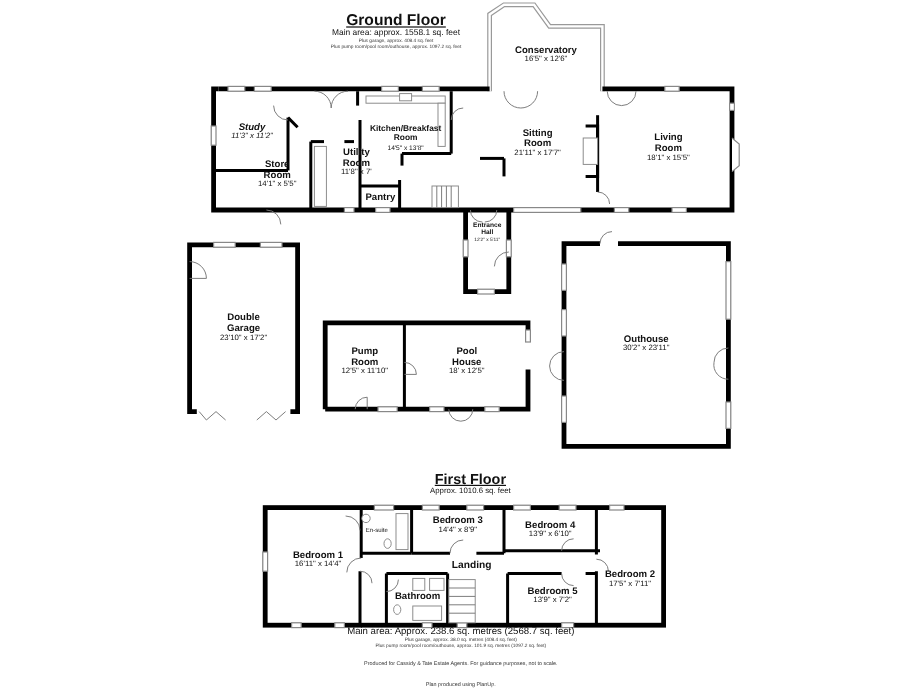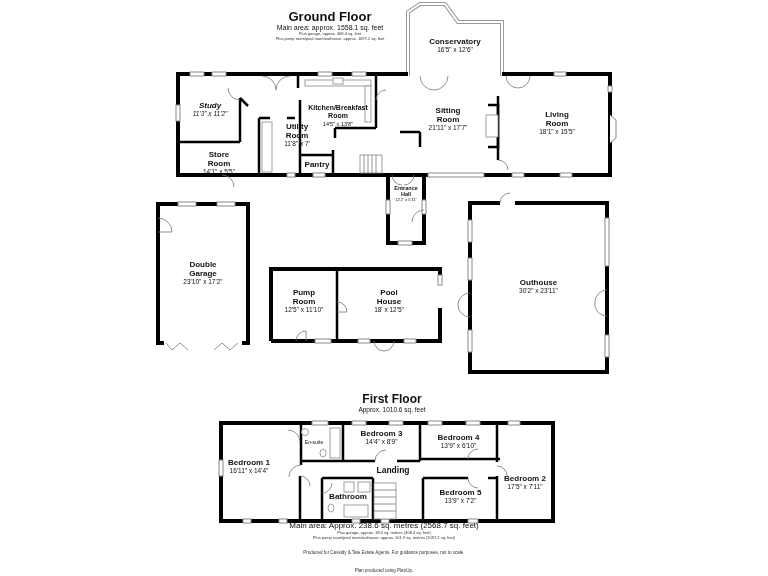--- a/index.html
+++ b/index.html
@@ -1,18 +1,18 @@
 <!DOCTYPE html>
 <html><head>
   <meta charset="utf-8">
   <style>
     html, body { margin:0; padding:0; background:#ffffff; }
     body { width:768px; height:576px; position:relative; overflow:hidden; font-family:"Liberation Sans", sans-serif; color:#111; }
     .abs { position:absolute; }
-    .title { font-weight:bold; font-size:13px; text-align:center; }
+    .title { font-weight:bold; font-size:13px; text-align:center;text-decoration:underline; }
     .sub { font-size:7px; text-align:center; white-space:nowrap; }
     .tiny { font-size:4px; text-align:center; white-space:nowrap; color:#333; }
     .rname { font-weight:bold; font-size:8px; text-align:center; line-height:9px; white-space:nowrap; }
     .rdim { font-size:6.5px; text-align:center; line-height:8px; white-space:nowrap; }
     .room { position:absolute; display:flex; flex-direction:column; align-items:center; justify-content:center; }
     svg { position:absolute; left:0; top:0; }
     .wall { fill:none; stroke:#000; stroke-width:4; }
     .wallthin { fill:none; stroke:#000; stroke-width:2.5; }
     .cons { fill:none; stroke:#999; stroke-width:4; }
     .cons2 { fill:none; stroke:#fff; stroke-width:2; }
@@ -207,21 +207,21 @@
   <div class="rdim" style="font-size:5.5px;">14'5" x 13'8"</div>
 </div>
 <div class="room" style="left:420px;top:104px;width:56px;height:30px;">
   <div class="rname" style="width:40px;white-space:normal;">Sitting Room</div>
   <div class="rdim">21'11" x 17'7"</div>
 </div>
 <div class="room" style="left:512px;top:108px;width:90px;height:30px;">
   <div class="rname" style="width:40px;white-space:normal;">Living Room</div>
   <div class="rdim">18'1" x 15'5"</div>
 </div>
-<div class="room" style="left:180px;top:150px;width:78px;height:26px;">
+<div class="room" style="left:180px;top:132px;width:78px;height:26px;padding-left:12px;">
   <div class="rname" style="width:40px;white-space:normal;">Store Room</div>
   <div class="rdim">14'1" x 5'5"</div>
 </div>
 <div class="room" style="left:302px;top:157px;width:30px;height:14px;">
   <div class="rname">Pantry</div>
 </div>
 <div class="room" style="left:389px;top:183px;width:34px;height:20px;">
   <div class="rname" style="font-size:5.5px;line-height:6px;width:30px;white-space:normal;">Entrance Hall</div>
   <div class="rdim" style="font-size:4px;line-height:5px;">12'2" x 5'11"</div>
 </div>
@@ -251,21 +251,21 @@
   <div class="rdim" style="font-size:5px;">En-suite</div>
 </div>
 <div class="room" style="left:343px;top:428px;width:77px;height:18px;">
   <div class="rname">Bedroom 3</div>
   <div class="rdim">14'4" x 8'9"</div>
 </div>
 <div class="room" style="left:420px;top:432px;width:77px;height:18px;">
   <div class="rname">Bedroom 4</div>
   <div class="rdim">13'9" x 6'10"</div>
 </div>
-<div class="room" style="left:213px;top:457px;width:72px;height:18px;">
+<div class="room" style="left:229px;top:457px;width:72px;height:18px;">
   <div class="rname">Bedroom 1</div>
   <div class="rdim">16'11" x 14'4"</div>
 </div>
 <div class="room" style="left:366px;top:463px;width:54px;height:14px;">
   <div class="rname" style="font-size:8.5px;">Landing</div>
 </div>
 <div class="room" style="left:498px;top:473px;width:54px;height:18px;">
   <div class="rname">Bedroom 2</div>
   <div class="rdim">17'5" x 7'11"</div>
 </div>

